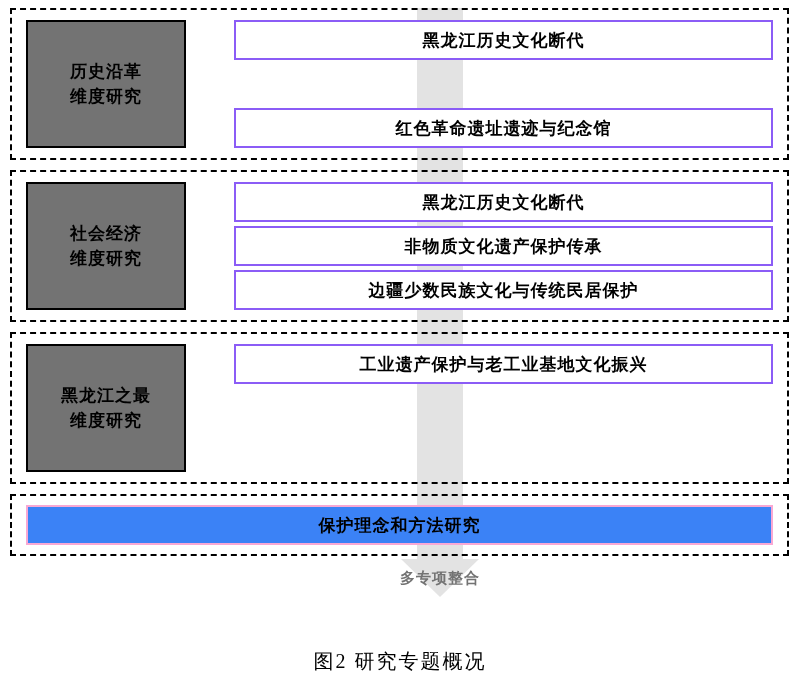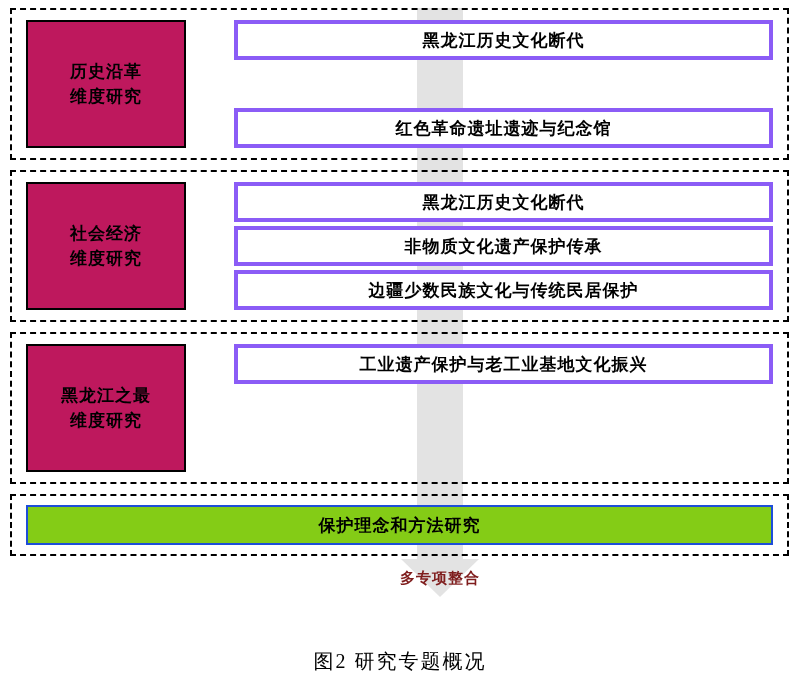--- a/index.html
+++ b/index.html
@@ -48,21 +48,21 @@
     border-right: 39px solid transparent;
     border-top: 38px solid #e3e3e3;
   }
   .arrow-label {
     position: absolute;
     left: -30px;
     top: 561px;
     width: 138px;
     text-align: center;
     font-size: 15px;
-    color: #7f1d1d;
+    color: #737373;
     font-weight: 600;
     letter-spacing: 1px;
   }
 
   
   .group {
     position: absolute;
     left: 10px;
     width: 779px;
     border: 2px dashed #000;
@@ -75,21 +75,21 @@
     height: 100%;
     width: 100%;
   }
   .cat-box {
     position: absolute;
     left: 14px;
     top: 10px;
     width: 160px;
     bottom: 10px;
     border: 2px solid #000;
-    background: #be185d;
+    background: #737373;
     display: flex;
     align-items: center;
     justify-content: center;
     text-align: center;
     box-sizing: border-box;
   }
   .cat-label {
     font-size: 17px;
     font-weight: 700;
     line-height: 1.45;
@@ -99,21 +99,21 @@
     position: absolute;
     left: 222px;
     right: 14px;
     top: 10px;
     bottom: 10px;
     display: flex;
     flex-direction: column;
     justify-content: space-between;
   }
   .topic-box {
-    border: 4px solid #8b5cf6;
+    border: 2px solid #8b5cf6;
     background: #ffffff;
     height: 40px;
     display: flex;
     align-items: center;
     justify-content: center;
     box-sizing: border-box;
   }
   .topic-label {
     font-size: 17px;
     font-weight: 700;
@@ -125,22 +125,22 @@
   #group-2 { top: 170px; height: 152px; }
   #group-3 { top: 332px; height: 152px; }
   #group-4 { top: 494px; height: 62px; }
 
   .full-box {
     position: absolute;
     left: 14px;
     right: 14px;
     top: 9px;
     bottom: 9px;
-    border: 2px solid #1d4ed8;
-    background: #84cc16;
+    border: 2px solid #f9a8d4;
+    background: #3b82f6;
     display: flex;
     align-items: center;
     justify-content: center;
     box-sizing: border-box;
   }
 
   .caption {
     position: absolute;
     left: 0;
     top: 648px;

